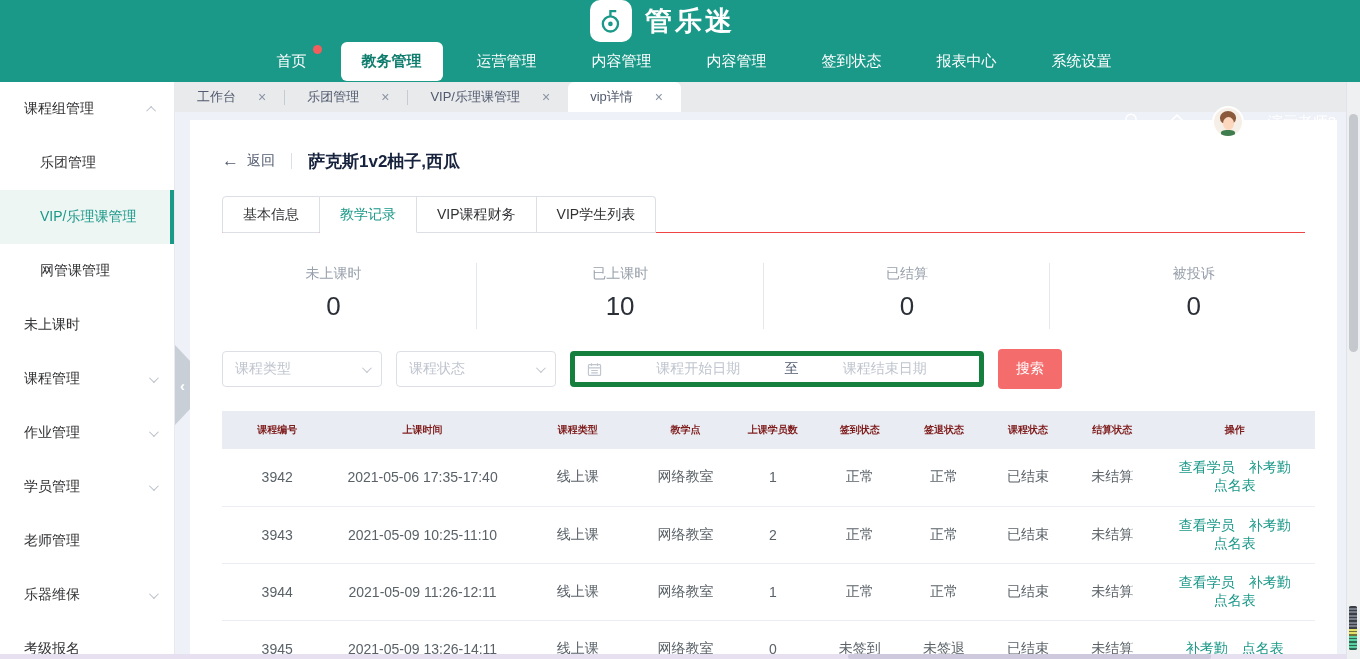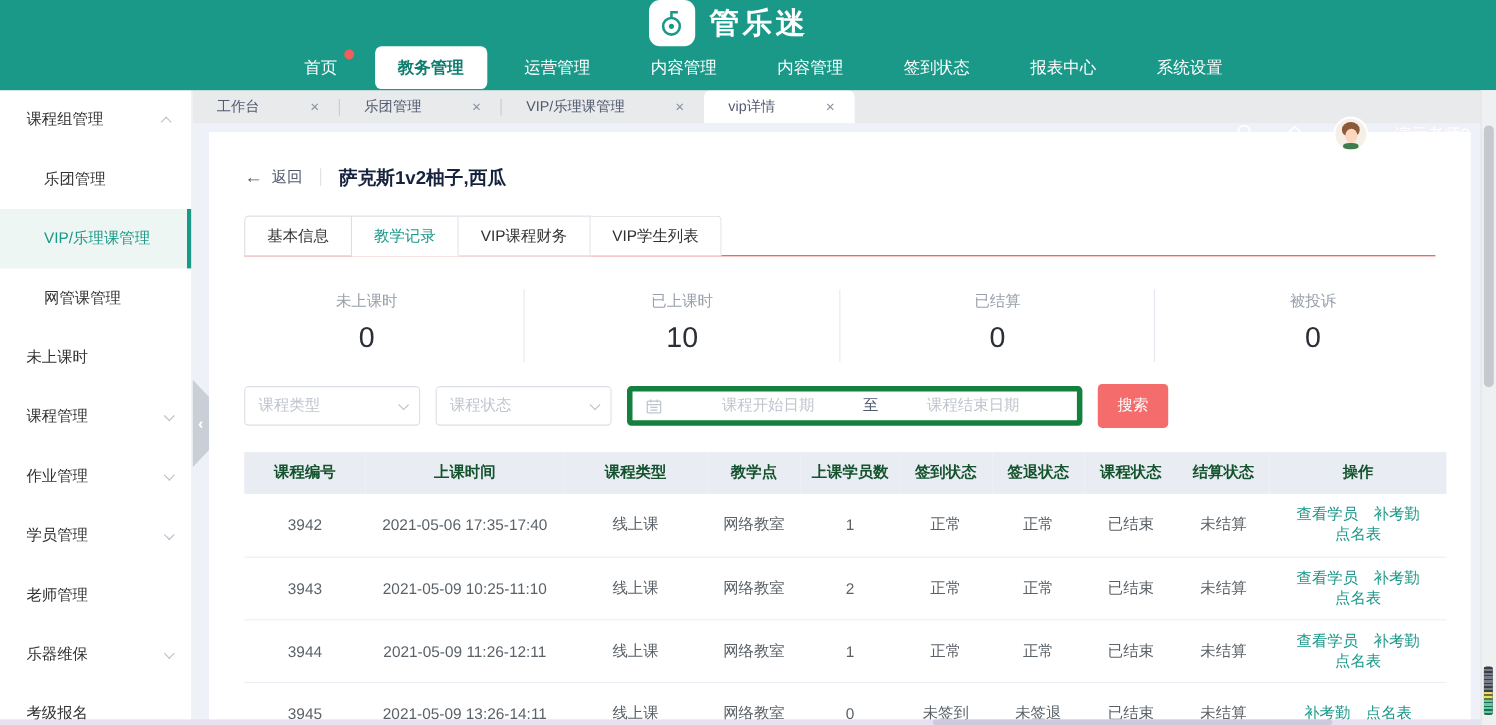--- a/index.html
+++ b/index.html
@@ -41,21 +41,21 @@
     padding:0 18px 0 24px; font-size:14px; color:#303133; cursor:pointer; }
   .side-item.child { padding-left:40px; }
   .side-item.active { background:#eef6f4; color:#1a9888; border-right:4px solid #1a9888; }
   .chev { margin-left:auto; width:7px; height:7px; border:solid #b9bfc9;
     border-width:0 1.5px 1.5px 0; }
   .chev.down { transform:rotate(45deg) translateY(-2px); }
   .chev.up { transform:rotate(-135deg) translateY(-2px); }
   
   .tabbar { position:absolute; left:175px; right:0; top:82px; height:30px;
     background:#e9eaec; display:flex; align-items:stretch; z-index:3; }
-  .tab { display:flex; align-items:center; gap:46px; padding:0 18px 0 22px;
+  .tab { display:flex; align-items:center; gap:22px; padding:0 18px 0 22px;
     font-size:13px; color:#515a6e; cursor:pointer; white-space:nowrap; }
   .tab .tab-close { color:#8a93a3; font-size:14px; }
   .tab.active { background:#fff; border-radius:6px 6px 0 0; }
   .tab-divider { width:1px; align-self:center; height:15px; background:#c6cbd2; }
   
   .main { position:absolute; left:175px; top:112px; right:0; bottom:0; overflow:hidden; }
   .card { position:absolute; left:15px; top:8px; right:23px; bottom:-20px; background:#fff; }
   .back-row { display:flex; align-items:center; margin:28px 0 0 32px; height:26px; }
   .back-arrow { font-size:17px; color:#515a6e; cursor:pointer; }
   .back-label { font-size:14px; color:#515a6e; margin-left:8px; cursor:pointer; }
@@ -85,22 +85,22 @@
   .date-range .dstart, .date-range .dend { flex:1; font-size:14px; color:#bfc4ce; }
   .date-range .dstart { text-align:center; }
   .date-range .dend { text-align:center; }
   .date-sep { font-size:14px; color:#515a6e; padding:0 4px; }
   .search-btn { width:64px; height:40px; background:#f56c6c; color:#fff; border:none;
     border-radius:4px; font-size:14px; cursor:pointer;
     font-family:"Liberation Sans","DejaVu Sans",sans-serif; }
   
   .table-wrap { margin:22px 22px 0 32px; }
   table { width:100%; border-collapse:collapse; table-layout:fixed; }
-  thead th { background:#e9edf3; height:38px; font-size:14px; font-weight:700;
-    color:#14532d; text-align:center; }
+  thead th { background:#e9edf3; height:38px; font-size:10px; font-weight:700;
+    color:#7f1d1d; text-align:center; }
   tbody td { height:57px; font-size:14px; color:#5a6268; text-align:center;
     border-bottom:1px solid #ebeef5; }
   .action-link { color:#1a9888; text-decoration:none; margin:0 7px;
     cursor:pointer; white-space:nowrap; }
   
   .collapse-handle { position:absolute; left:175px; top:345px; width:15px; height:80px;
     background:rgba(148,160,172,.42); z-index:6; cursor:pointer;
     clip-path:polygon(0 0, 100% 20%, 100% 80%, 0 100%);
     display:flex; align-items:center; justify-content:center; }
   .collapse-glyph { color:#fff; font-size:15px; font-weight:700; line-height:1; }

